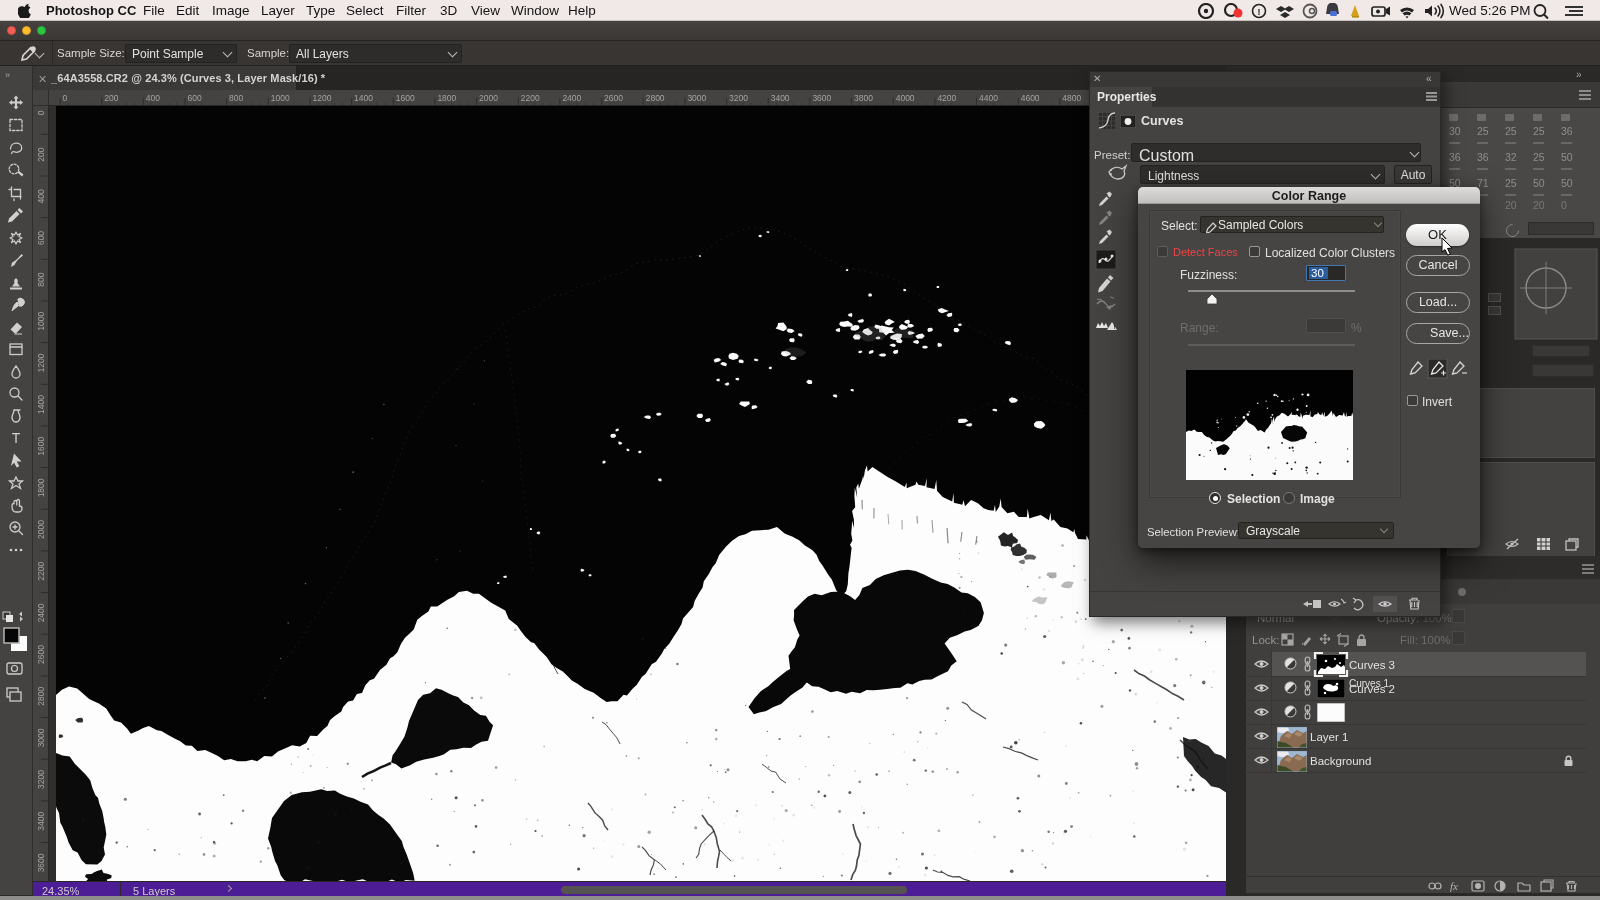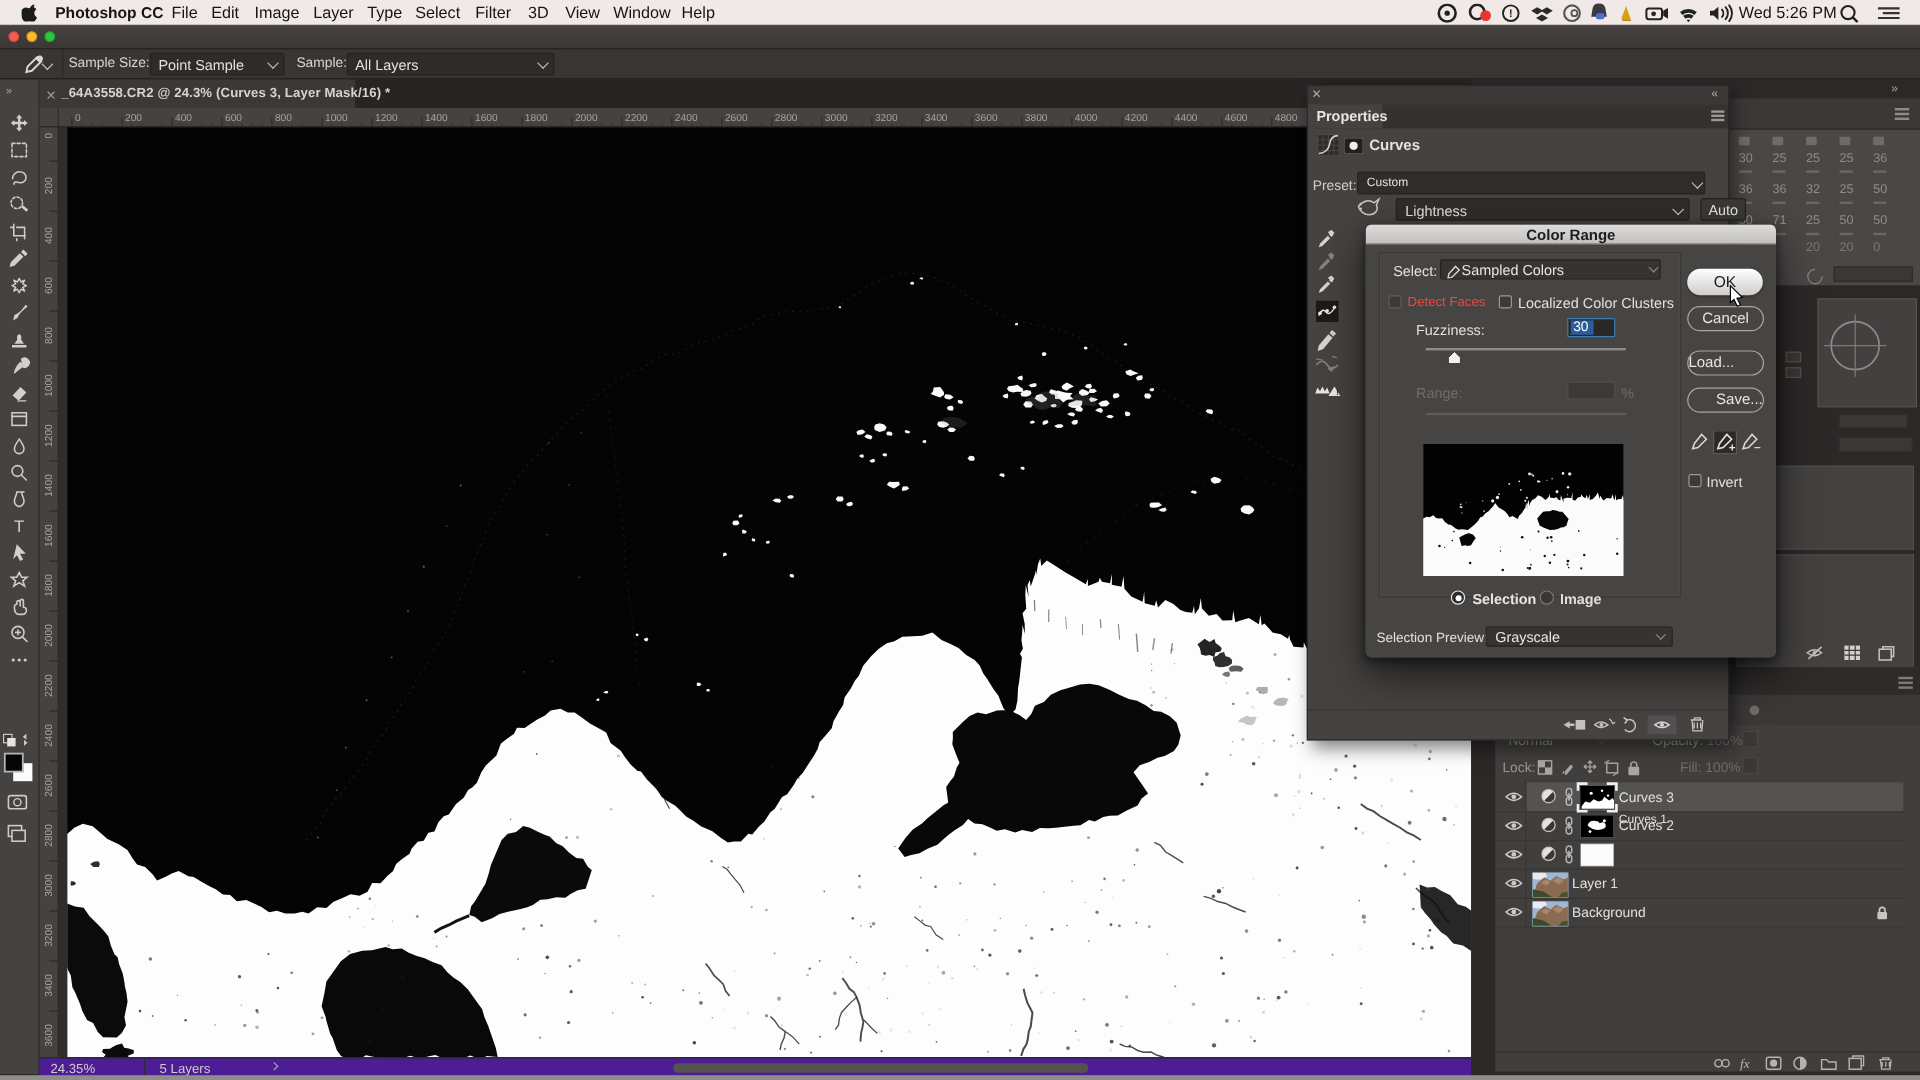--- a/index.html
+++ b/index.html
@@ -1073,23 +1073,23 @@
       <path d="M1 16q8-1 9-8t7-7" fill="none" stroke="#d0cecc" stroke-width="1.4"></path>
     </svg>
     <svg class="a" style="left:30px;top:8px" width="16" height="13" viewBox="0 0 16 13">
       <rect width="16" height="13" rx="1.5" fill="#232120" stroke="#6a6866"></rect>
       <circle cx="8" cy="6.5" r="3.4" fill="#f0eeec"></circle>
     </svg>
     <div class="a" style="left:51px;top:7px;font-size:12.5px;font-weight:bold;color:#e4e2e0">Curves</div>
   </div>
 <div class="a" style="left:1094px;top:149px;font-size:11.5px;color:#d2d0ce;z-index:16">Preset:</div>
 <div class="a" style="left:1131px;top:143px;width:290px;height:19px;background:#2f2d2b;border:1px solid #252321;border-radius:2px;z-index:16"></div>
-<div class="a" style="left:1139px;top:147px;font-size:10px;color:#e2e0de;z-index:17">Custom</div>
+<div class="a" style="left:1139px;top:147px;font-size:16px;color:#e2e0de;z-index:17">Custom</div>
 <div class="a chev" style="left:1411px;top:149px;z-index:17"></div>
-<div class="a" style="left:1125px;top:162px;width:278px;height:26px;z-index:16">
+<div class="a" style="left:1102px;top:162px;width:278px;height:26px;z-index:16">
     <svg class="a" style="left:6px;top:2px" width="20" height="16" viewBox="0 0 20 16">
       <path d="M1 8c4-5 9-6 13-3l4-3-2 5c2 4-1 8-6 8-4 0-8-3-9-7z" fill="none" stroke="#c8c6c4" stroke-width="1.3"></path>
       <circle cx="3" cy="6" r="1" fill="#c8c6c4"></circle>
       <circle cx="3" cy="10" r="1" fill="#c8c6c4"></circle>
     </svg>
     <div class="a" style="left:38px;top:3px;width:245px;height:19px;background:#2f2d2b;border:1px solid #252321;border-radius:2px"></div>
     <div class="a" style="left:46px;top:7px;font-size:12px;color:#e2e0de">Lightness</div>
     <div class="a chev" style="left:270px;top:9px"></div>
     <div class="a" style="left:292px;top:3px;width:38px;height:19px;background:#3a3836;border:1px solid #252321;border-radius:2px;color:#e2e0de;font-size:12px;text-align:center;line-height:18px">Auto</div>
   </div>
@@ -1236,21 +1236,21 @@
 <div class="a" style="left:1283px;top:492px;width:12px;height:12px;border-radius:50%;border:1.6px solid #7a7876;background:#3a3836;z-index:23"></div>
 <div class="a" style="left:1300px;top:492px;font-size:12px;color:#e2e0de;font-weight:bold;z-index:23">Image</div>
 <div class="a" style="left:1147px;top:526px;font-size:11.3px;color:#e2e0de;z-index:23">Selection Preview:</div>
 <div class="a" style="left:1238px;top:522px;width:156px;height:17px;background:#36342f;border:1px solid #252321;border-radius:2px;z-index:23"></div>
 <div class="a" style="left:1246px;top:524px;font-size:12px;color:#e8e6e4;z-index:23">Grayscale</div>
 <div class="a" style="left:1381px;top:526px;z-index:23">
     <div class="chevd"></div>
   </div>
 <div class="a" style="left:1406px;top:224px;width:63px;height:22px;border-radius:11px;background:linear-gradient(#ffffff,#cfcdcb);color:#1a1a1a;font-size:13px;text-align:center;line-height:21px;box-shadow:0 1px 2px rgba(0,0,0,0.4);z-index:23">OK</div>
 <div class="a" style="left:1406px;top:255px;width:64px;height:21px;line-height:19px;border:1.5px solid #a9a7a5;border-radius:11px;color:#e8e6e4;font-size:12.5px;text-align:center;z-index:23">Cancel</div>
-<div class="a" style="left:1406px;top:292px;width:64px;height:21px;line-height:19px;border:1.5px solid #a9a7a5;border-radius:11px;color:#e8e6e4;font-size:12.5px;z-index:23">Load...</div>
+<div class="a" style="left:1406px;top:292px;width:64px;height:21px;line-height:19px;border:1.5px solid #a9a7a5;border-radius:11px;color:#e8e6e4;font-size:12.5px;text-align:center;z-index:23">Load...</div>
 <div class="a" style="left:1406px;top:323px;width:64px;height:21px;line-height:19px;border:1.5px solid #a9a7a5;border-radius:11px;color:#e8e6e4;font-size:12.5px;text-align:right;z-index:23">Save...</div>
 <div class="a" style="left:1408px;top:359px;width:60px;height:20px;z-index:23"><svg width="60" height="20" viewBox="0 0 60 20">
       <path d="M10 3l4 4-7 7-4.5 1L4 10.5z" fill="none" stroke="#d8d6d4" stroke-width="1.3"></path>
       <rect x="20" y="0" width="19" height="19" fill="#2c2a28" stroke="#5c5a58"></rect>
       <path d="M31 3l4 4-7 7-4.5 1L25 10.5z" fill="none" stroke="#e8e6e4" stroke-width="1.3"></path>
       <path d="M33 14h5M35.5 11.5v5" stroke="#e8e6e4" stroke-width="1.2"></path>
       <path d="M52 3l4 4-7 7-4.5 1L46 10.5z" fill="none" stroke="#d8d6d4" stroke-width="1.3"></path>
       <path d="M54 14h5" stroke="#d8d6d4" stroke-width="1.2"></path>
     </svg></div>
 <div class="a" style="left:1407px;top:395px;width:11px;height:11px;border:1px solid #9a9896;background:#3c3a38;border-radius:2px;z-index:23"></div>

